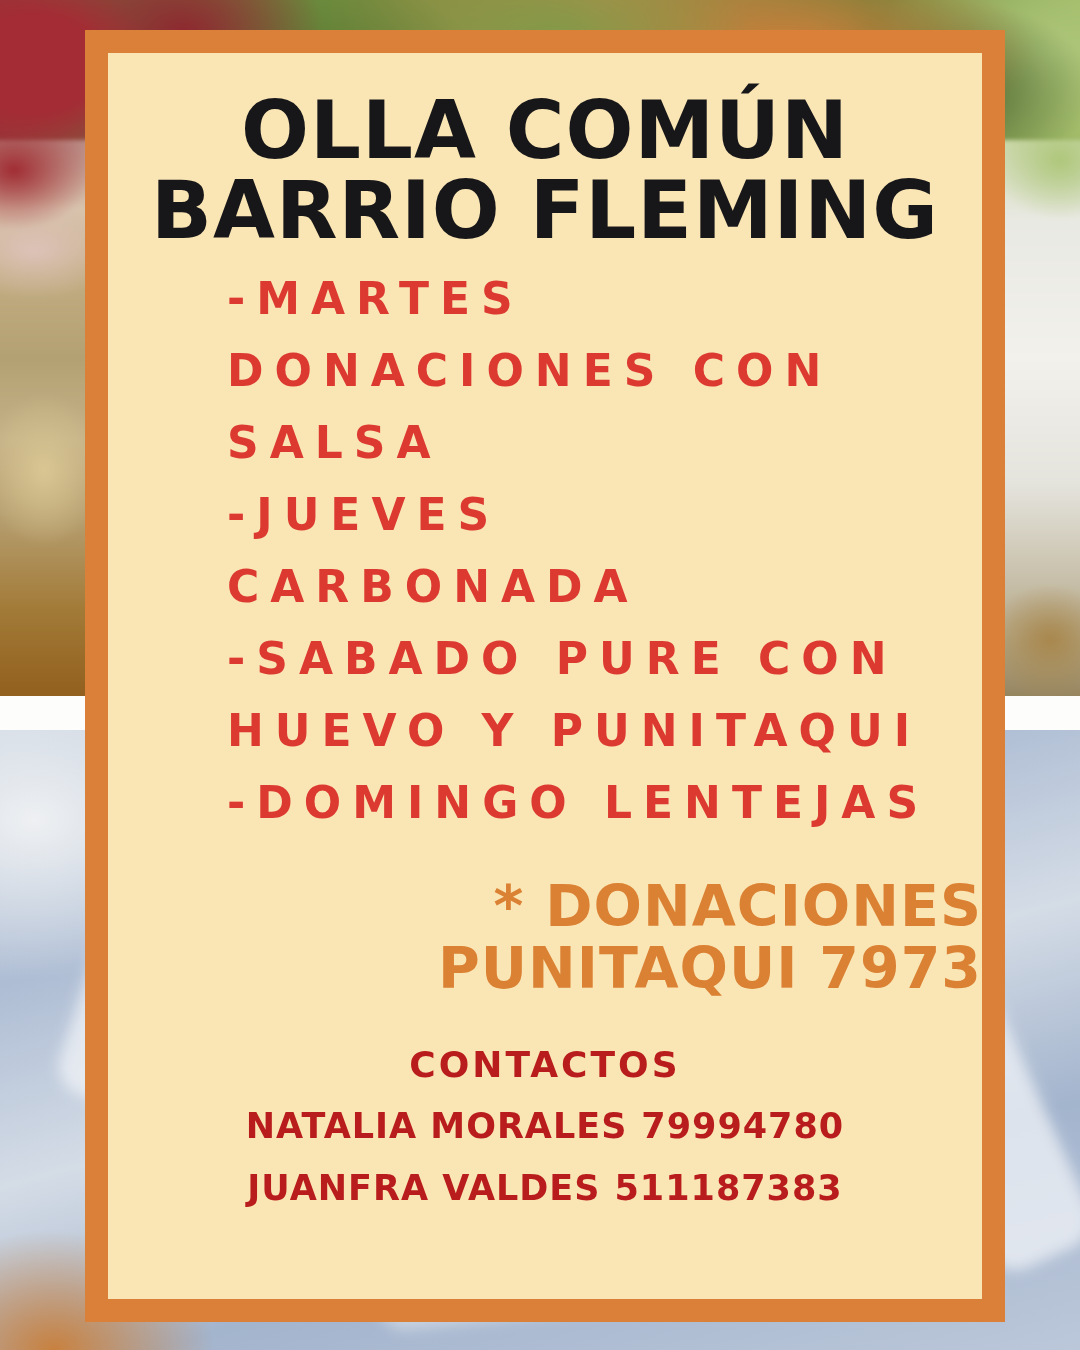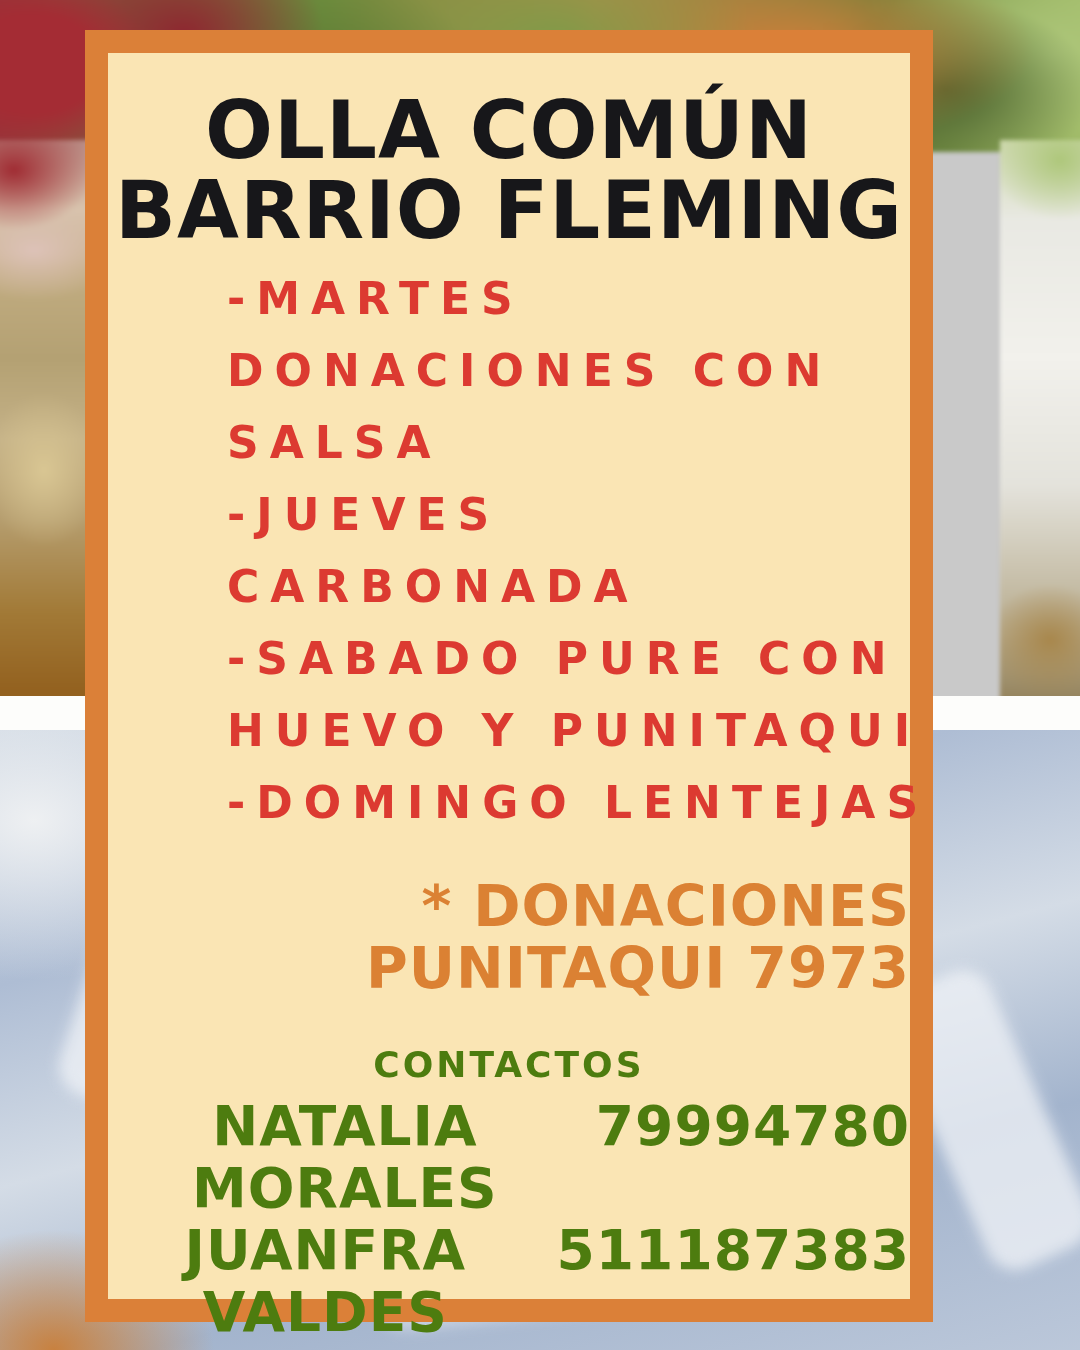--- a/index.html
+++ b/index.html
@@ -65,21 +65,21 @@
     border-radius: 30px; filter: blur(7px);
   }
   .streak.s1 { width: 90px; height: 420px; left: 120px; top: -40px; transform: rotate(18deg); }
   .streak.s2 { width: 70px; height: 500px; left: 640px; top: 60px; transform: rotate(14deg); }
   .streak.s3 { width: 110px; height: 300px; left: 940px; top: 240px; transform: rotate(-24deg); }
   .streak.s4 { width: 260px; height: 90px; left: 380px; top: 500px; transform: rotate(-6deg); opacity: .6; }
 
   
   .frame {
     position: absolute; left: 85px; top: 30px;
-    width: 848px; height: 1292px;
+    width: 920px; height: 1292px;
     background: #db8038;
   }
   .panel {
     position: absolute; inset: 23px;
     background: #fae5b4;
   }
 
   .title {
     padding-top: 38px;
     text-align: center;
@@ -104,32 +104,32 @@
   .donations {
     margin-top: 36px;
     text-align: right;
     color: #db8133;
     font-weight: 800;
     font-size: 57px;
     line-height: 62px;
     letter-spacing: 1px;
   }
 
-  .contacts { margin-top: 42px; text-align: center; color: #4d7c0f; }
+  .contacts { margin-top: 42px; text-align: center; color: #b91c1c; }
   .contacts-heading {
     font-weight: 800;
     font-size: 36px;
     line-height: 48px;
     letter-spacing: 3px;
   }
   .contact-entries { margin-top: 6px; }
   .contact-entry {
     display: flex; justify-content: center; gap: 14px;
     font-weight: 800;
-    font-size: 55px;
+    font-size: 35px;
     line-height: 62px;
     letter-spacing: 1px;
     text-align: center;
   }
 </style>
 </head>
 <body>
 
 <div class="bg">
   <div class="photo-salad-top"></div>

